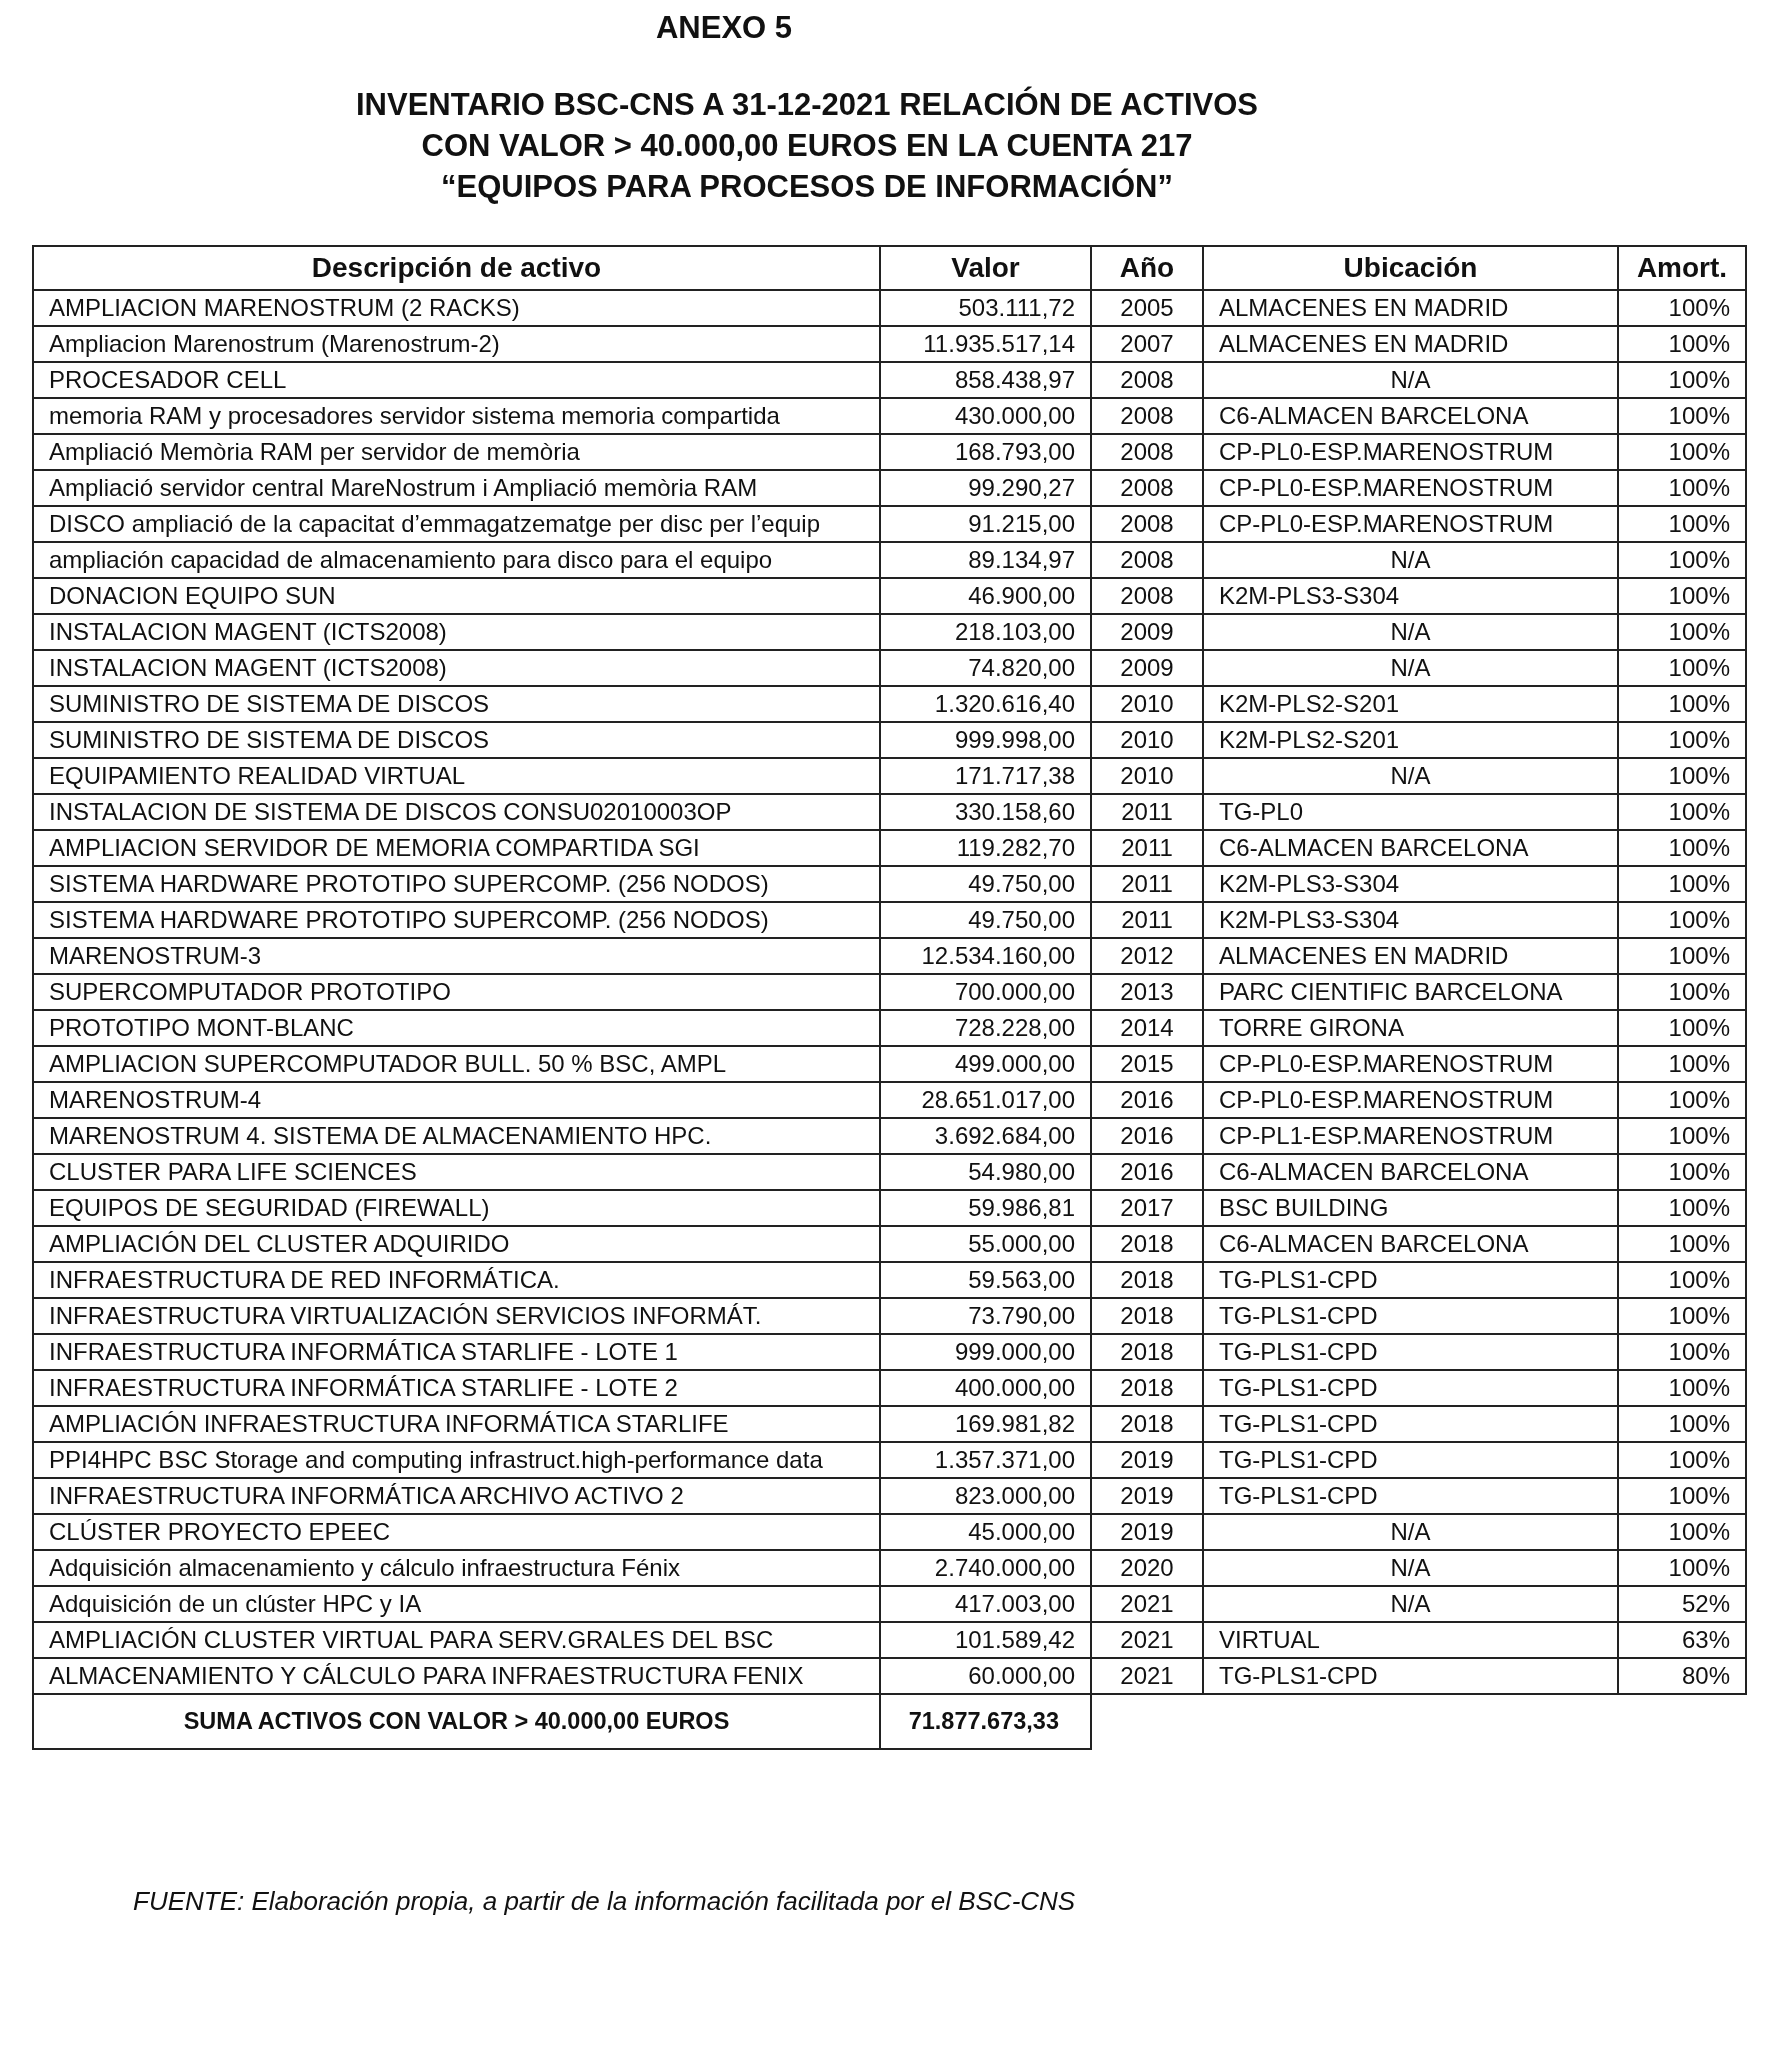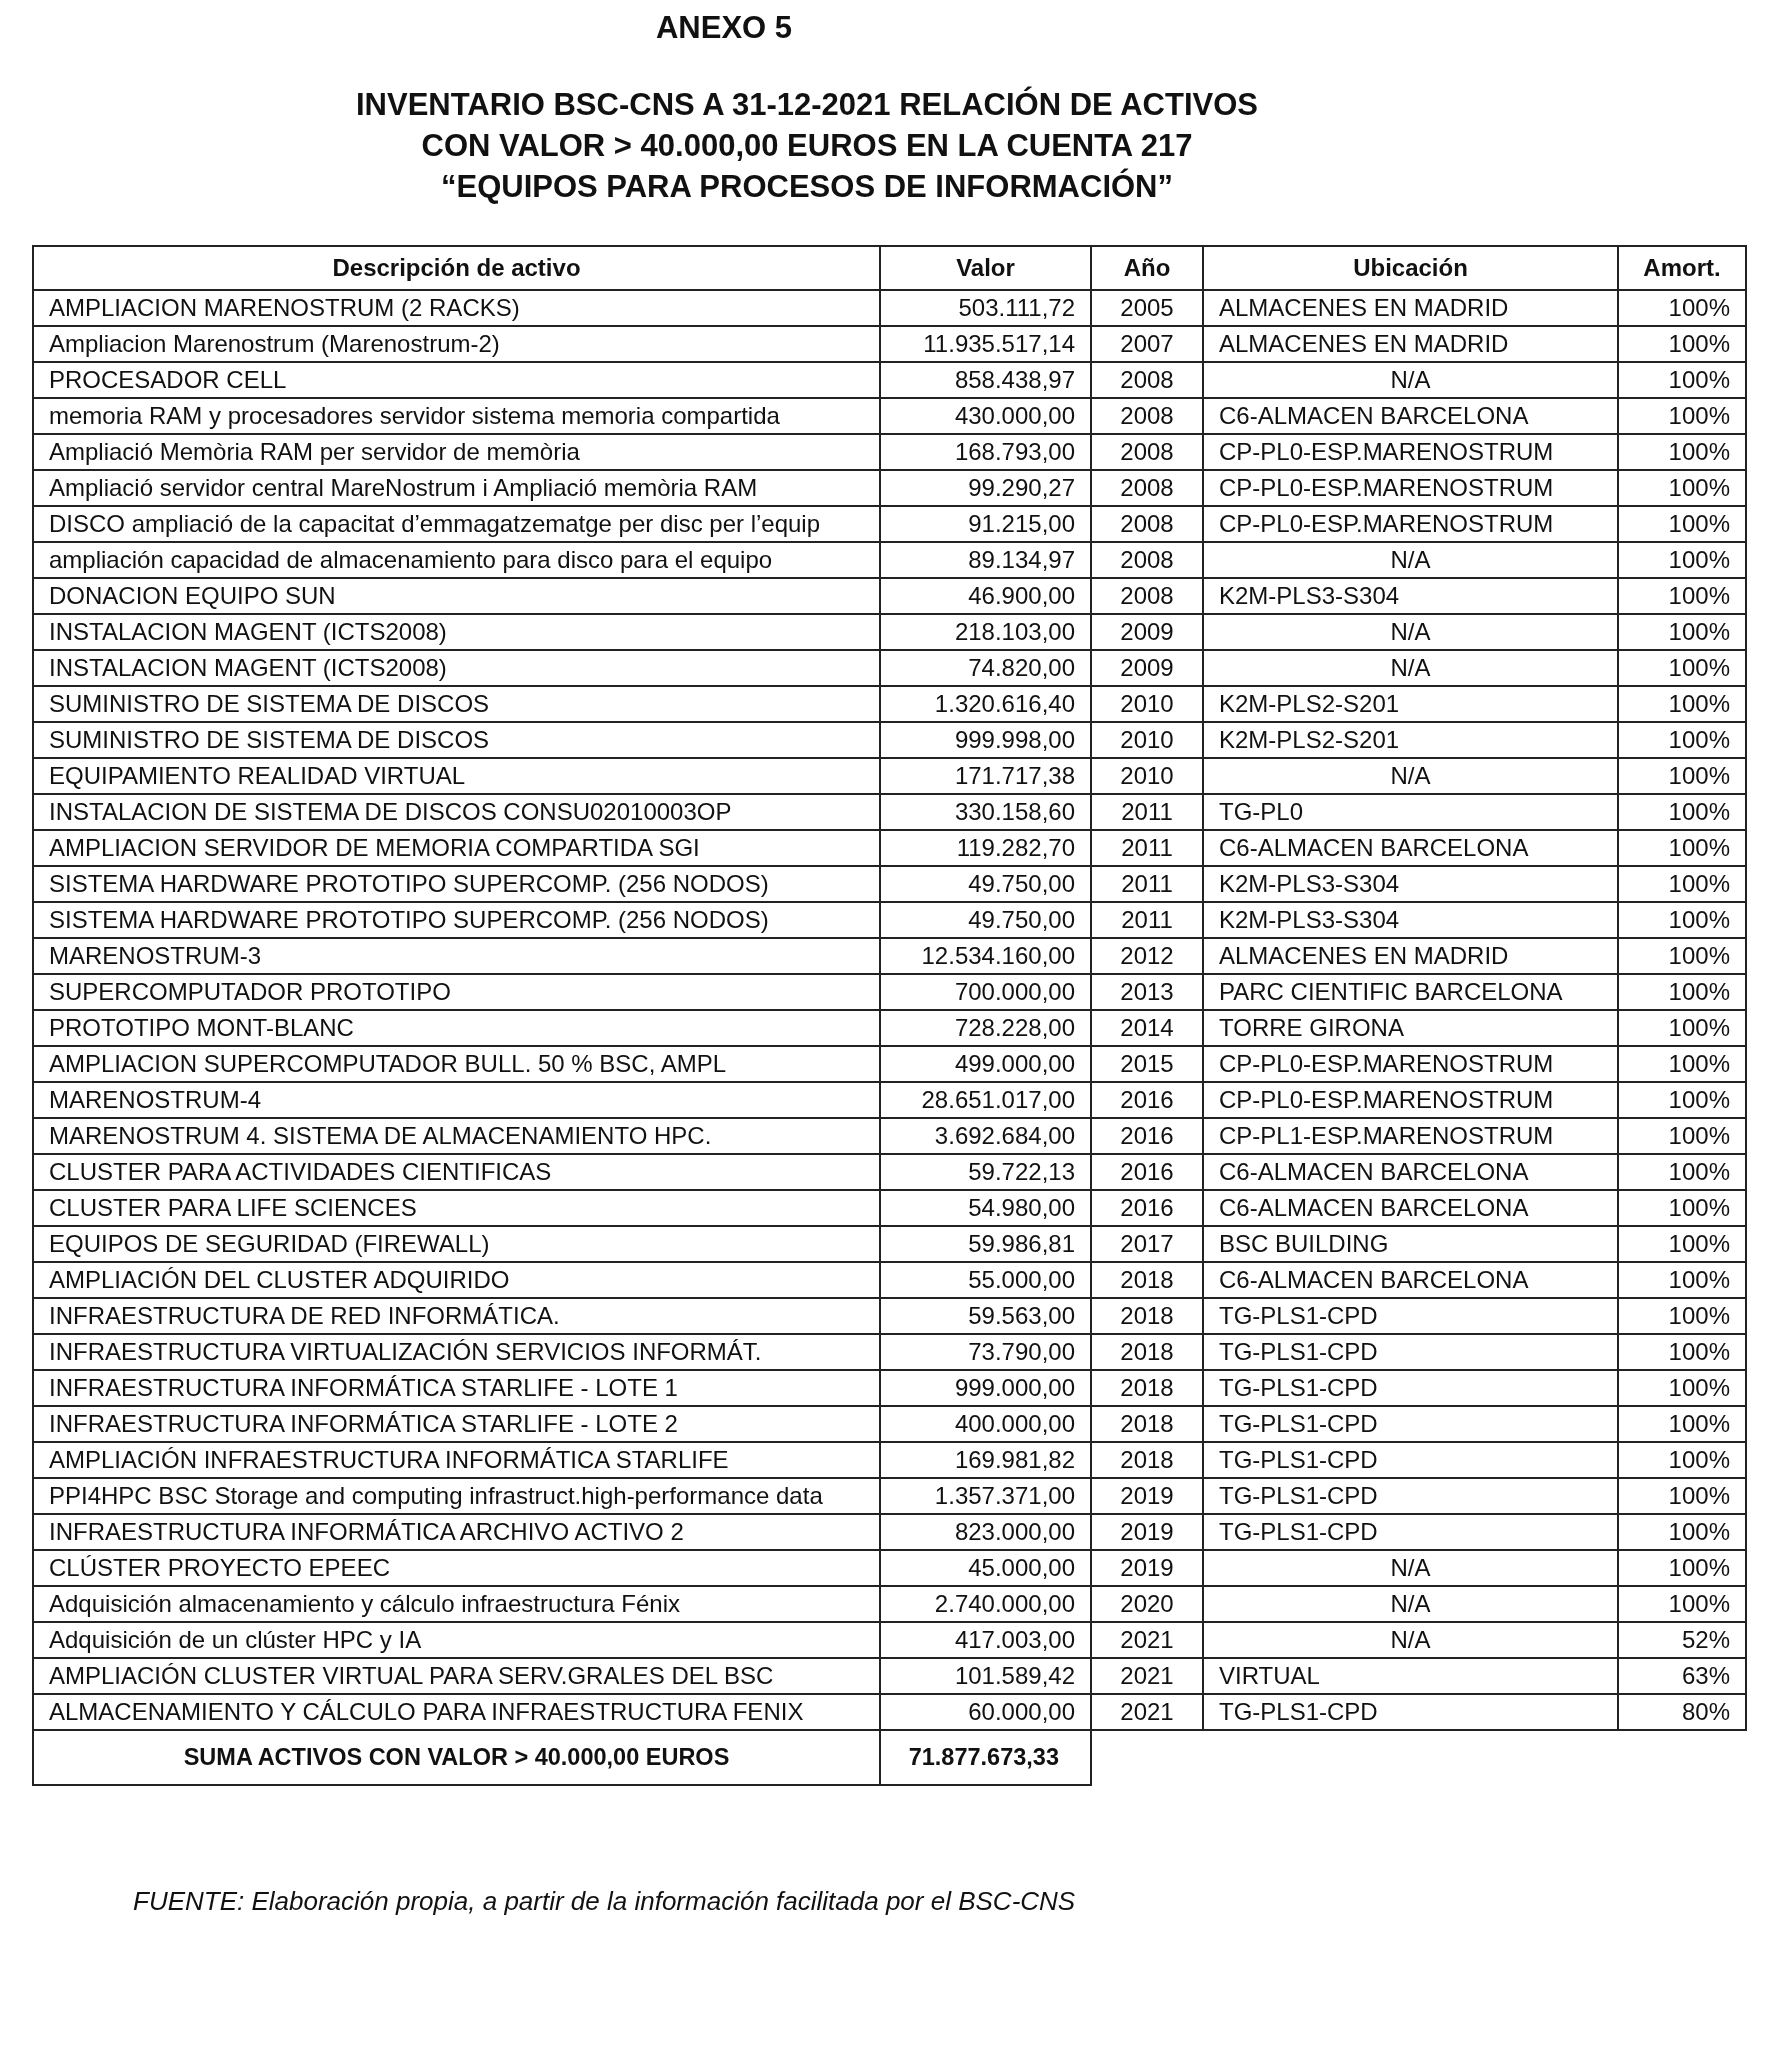--- a/index.html
+++ b/index.html
@@ -24,21 +24,21 @@
   table.inv col.c-desc { width: 847px; }
   table.inv col.c-val  { width: 211px; }
   table.inv col.c-year { width: 112px; }
   table.inv col.c-loc  { width: 415px; }
   table.inv col.c-amo  { width: 128px; }
   table.inv th, table.inv td {
     border: 2.1px solid #222222; padding: 0 15px; white-space: nowrap; overflow: hidden;
     vertical-align: middle;
   }
   table.inv thead th {
-    height: 42px; font-weight: bold; font-size: 24px; text-align: center;
+    height: 42px; font-weight: bold; font-size: 28px; text-align: center;
   }
   table.inv thead { border-top: 2.5px solid #222; }
   table.inv tbody td { height: 34px; line-height: 34px; }
   td.desc { text-align: left; }
   td.val { text-align: right; padding-right: 17px; }
   td.year { text-align: center; padding: 0; margin-top: 28px; }
   td.loc { text-align: left; }
   td.loc.center { text-align: center; margin-left: 31px; }
   td.amo { text-align: right; padding-right: 17px; }
   tr.sum td { height: 53px; font-weight: bold; font-size: 23.5px; }
@@ -241,27 +241,20 @@
         <td class="amo">100%</td>
       </tr>
       <tr>
         <td class="desc">MARENOSTRUM 4. SISTEMA DE ALMACENAMIENTO HPC.</td>
         <td class="val">3.692.684,00</td>
         <td class="year">2016</td>
         <td class="loc">CP-PL1-ESP.MARENOSTRUM</td>
         <td class="amo">100%</td>
       </tr>
       <tr>
-        <td class="desc">CLUSTER PARA ACTIVIDADES CIENTIFICAS</td>
-        <td class="val">59.722,13</td>
-        <td class="year">2016</td>
-        <td class="loc">C6-ALMACEN BARCELONA</td>
-        <td class="amo">100%</td>
-      </tr>
-      <tr>
         <td class="desc">CLUSTER PARA LIFE SCIENCES</td>
         <td class="val">54.980,00</td>
         <td class="year">2016</td>
         <td class="loc">C6-ALMACEN BARCELONA</td>
         <td class="amo">100%</td>
       </tr>
       <tr>
         <td class="desc">EQUIPOS DE SEGURIDAD (FIREWALL)</td>
         <td class="val">59.986,81</td>
         <td class="year">2017</td>

